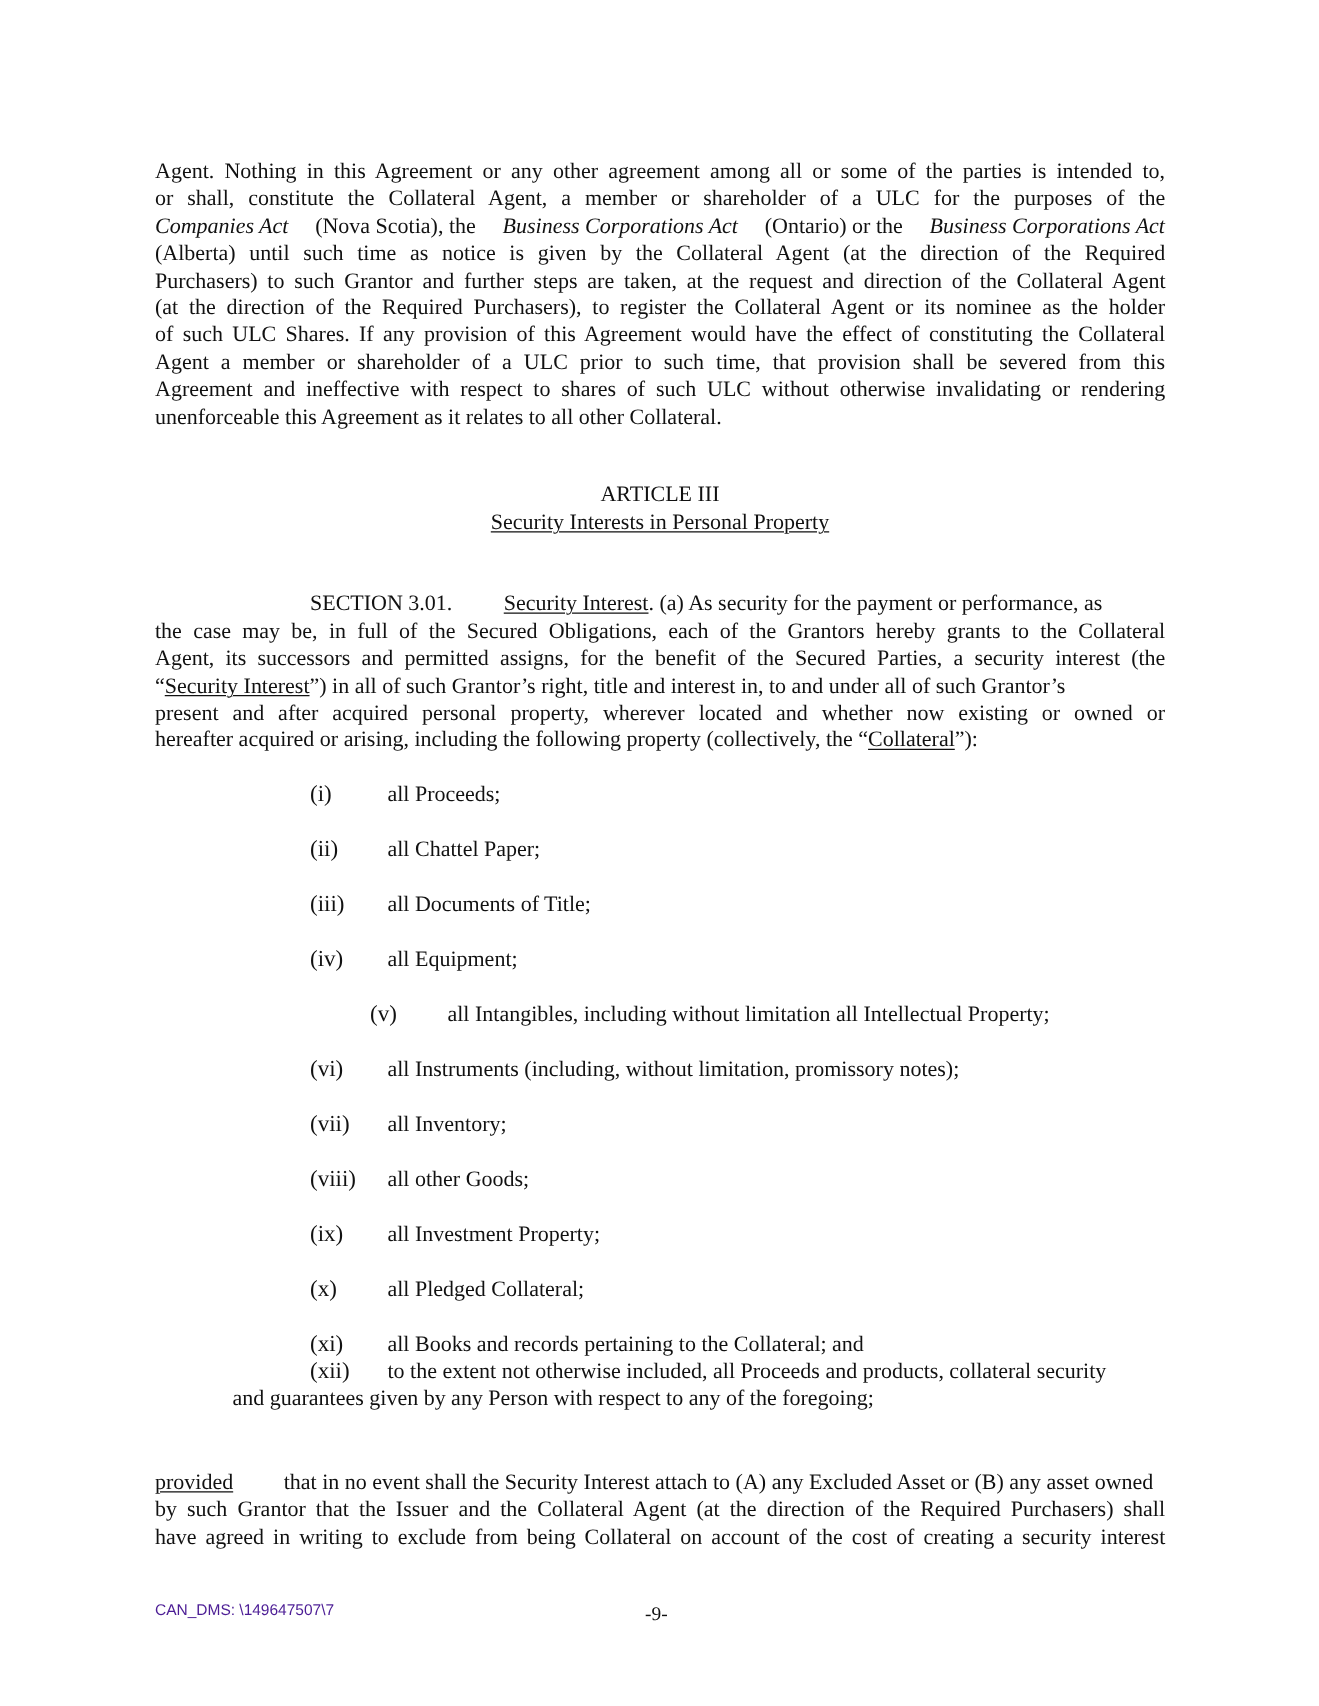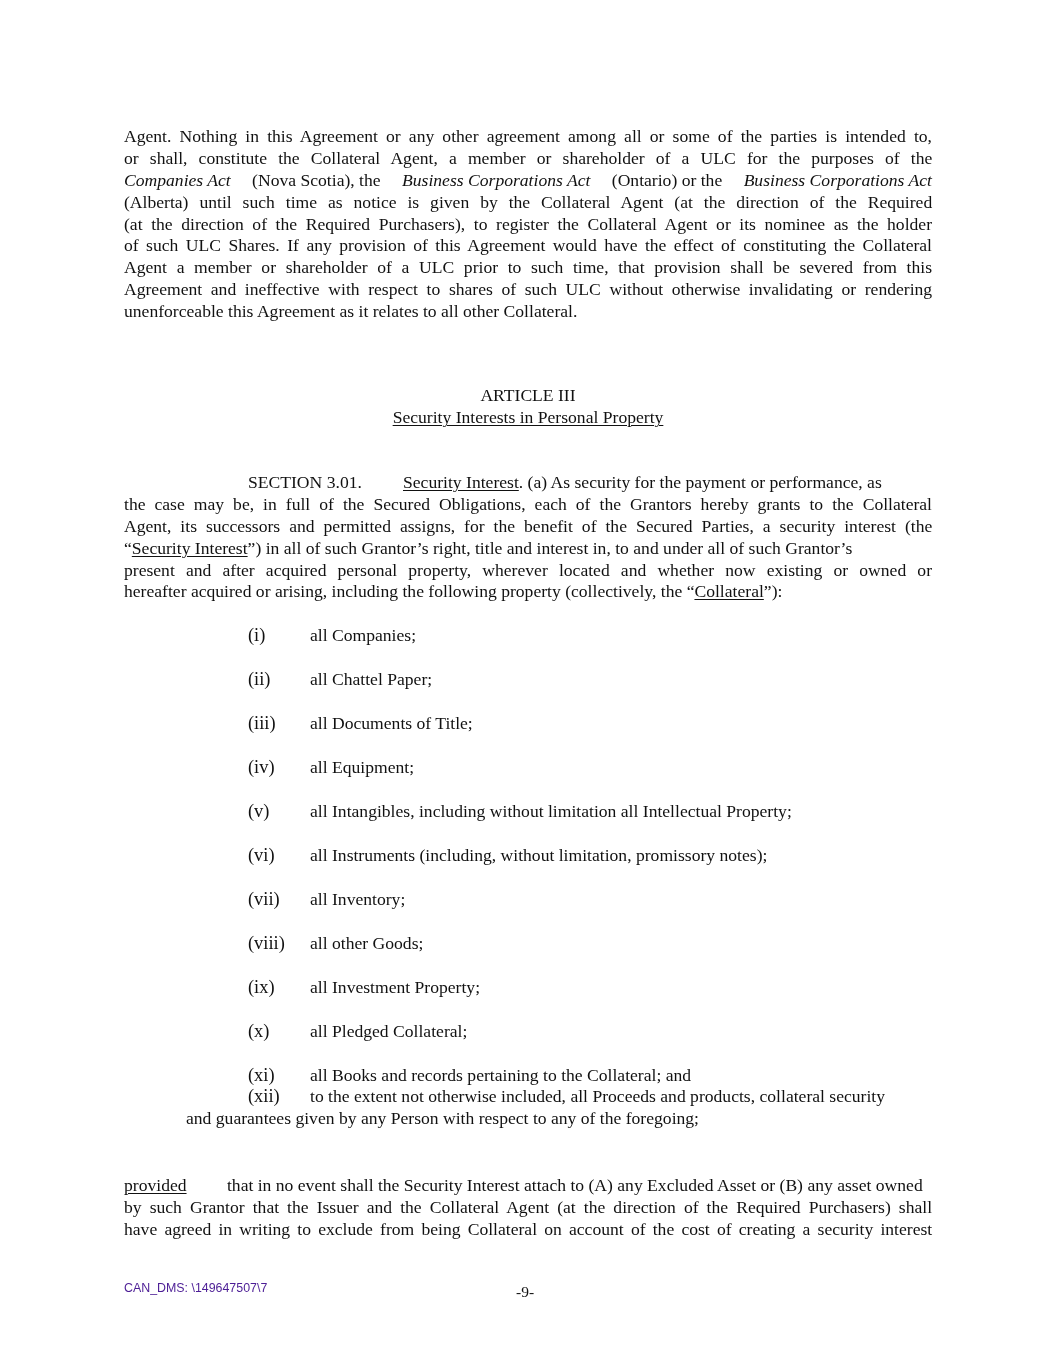--- a/index.html
+++ b/index.html
@@ -92,20 +92,21 @@
 
 <div class="page">
 
   <div class="body-text" style="top:126px;">
     <span class="justify-line" style="display: block; word-spacing: 3.52632px;">Agent.  Nothing in this Agreement or any other agreement among all or some of the parties is intended to,</span>
     <span class="justify-line" style="display: block; word-spacing: 6.76471px;">or shall, constitute the Collateral Agent, a member or shareholder of a ULC for the purposes of the</span>
     <span class="jl">
       <span class="i">Companies Act</span><span> (Nova Scotia), the </span><span class="i">Business Corporations Act</span><span> (Ontario) or the </span><span class="i">Business Corporations Act</span>
     </span>
     <span class="justify-line" style="display: block; word-spacing: 6.52941px;">(Alberta) until such time as notice is given by the Collateral Agent (at the direction of the Required</span>
+    <span class="justify-line" style="display: block; word-spacing: 3.41176px;">Purchasers) to such Grantor and further steps are taken, at the request and direction of the Collateral Agent</span>
     <span class="justify-line" style="display: block; word-spacing: 4.17647px;">(at the direction of the Required Purchasers), to register the Collateral Agent or its nominee as the holder</span>
     <span class="justify-line" style="display: block; word-spacing: 2.88889px;">of such ULC Shares.  If any provision of this Agreement would have the effect of constituting the Collateral</span>
     <span class="justify-line" style="display: block; word-spacing: 5.22222px;">Agent a member or shareholder of a ULC prior to such time, that provision shall be severed from this</span>
     <span class="justify-line" style="display: block; word-spacing: 4.21429px;">Agreement and ineffective with respect to shares of such ULC without otherwise invalidating or rendering</span>
     <span class="last-line">unenforceable this Agreement as it relates to all other Collateral.</span>
   </div>
 
   <div class="center" style="top:385px;">ARTICLE III</div>
   <div class="center" style="top:407px;">
     <span class="u">Security Interests in Personal Property</span>
@@ -120,25 +121,25 @@
     <span class="jl">
       <span><span>“</span><span class="u">Security Interest</span><span>”) in all of such Grantor’s right, title and interest in, to and under all of such Grantor’s</span></span>
     </span>
     <span class="justify-line" style="display: block; word-spacing: 6.71429px;">present and after acquired personal property, wherever located and whether now existing or owned or</span>
     <span class="last-line">
       <span>hereafter acquired or arising, including the following property (collectively, the “</span><span class="u">Collateral</span><span>”):</span>
     </span>
   </div>
 
   <div>
-    <div class="item" style="top:625px;"><span class="num">(i)</span><span>all Companies;</span></div>
+    <div class="item" style="top:625px;"><span class="num">(i)</span><span>all Proceeds;</span></div>
     <div class="item" style="top:669px;"><span class="num">(ii)</span><span>all Chattel Paper;</span></div>
     <div class="item" style="top:713px;"><span class="num">(iii)</span><span>all Documents of Title;</span></div>
     <div class="item" style="top:757px;"><span class="num">(iv)</span><span>all Equipment;</span></div>
-    <div class="item" style="top:801px;"><span class="num">(v)</span><span>all Intangibles, including without limitation all Intellectual Property;</span></div>
+    <div class="item" style="top:801px;margin-left:48px;"><span class="num">(v)</span><span>all Intangibles, including without limitation all Intellectual Property;</span></div>
     <div class="item" style="top:845px;"><span class="num">(vi)</span><span>all Instruments (including, without limitation, promissory notes);</span></div>
     <div class="item" style="top:889px;"><span class="num">(vii)</span><span>all Inventory;</span></div>
     <div class="item" style="top:933px;"><span class="num">(viii)</span><span>all other Goods;</span></div>
     <div class="item" style="top:977px;"><span class="num">(ix)</span><span>all Investment Property;</span></div>
     <div class="item" style="top:1021px;"><span class="num">(x)</span><span>all Pledged Collateral;</span></div>
     <div class="item" style="top:1065px;"><span class="num">(xi)</span><span>all Books and records pertaining to the Collateral; and</span></div>
   </div>
 
   <div class="body-text" style="top:1086px; left:186px; width:746px;">
     <span class="last-line" style="padding-left:62px;">

